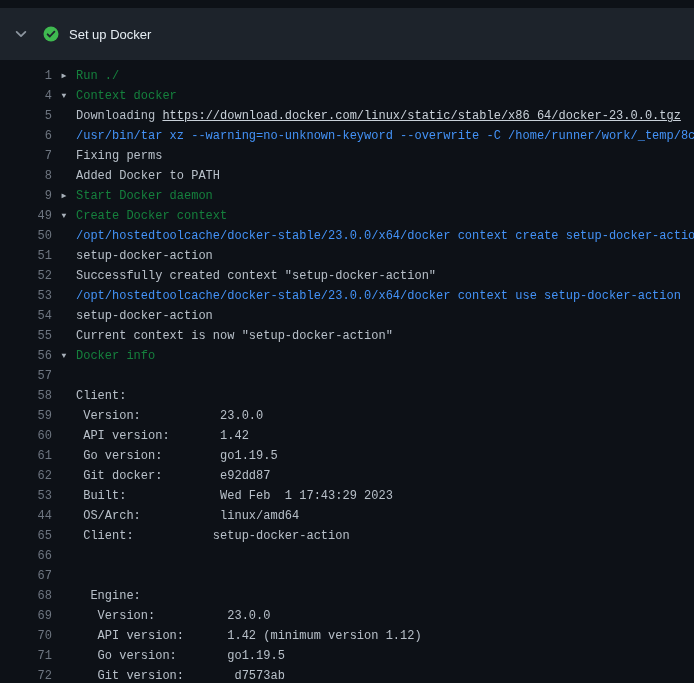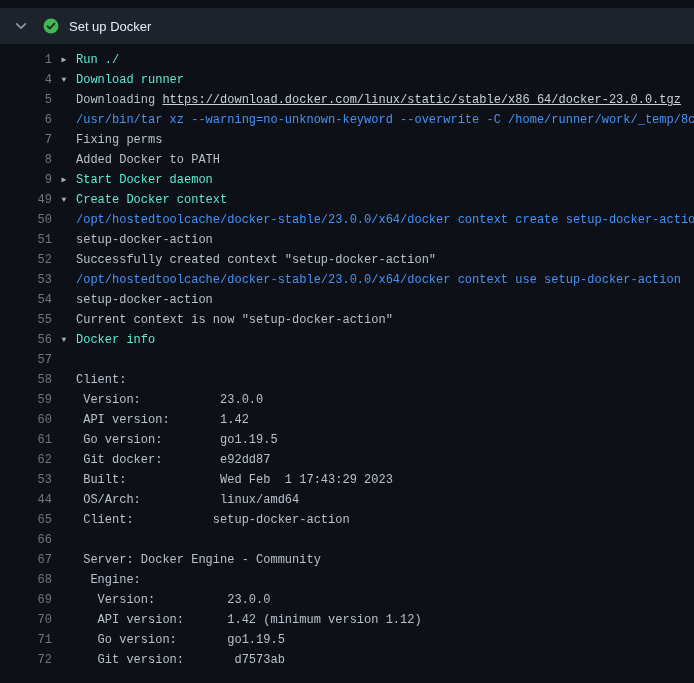--- a/index.html
+++ b/index.html
@@ -6,21 +6,21 @@
     margin: 0;
     padding: 0;
     width: 694px;
     height: 683px;
     background: #0d1117;
     overflow: hidden;
     font-family: "Liberation Sans", sans-serif;
   }
   .step-header {
     margin-top: 8px;
-    height: 36px;
+    height: 52px;
     background: #1d232b;
     display: flex;
     align-items: center;
     padding: 0 14px;
     box-sizing: border-box;
     cursor: pointer;
   }
   .step-header .chev {
     width: 14px;
     height: 14px;
@@ -63,21 +63,21 @@
     flex: none;
     text-align: center;
     font-size: 8px;
     color: #a8b1ba;
   }
   .txt {
     color: #b8c0c9;
     flex: none;
   }
   .line.group .txt {
-    color: #5eead4;
+    color: #15803d;
   }
   .txt.cmd {
     color: var(--cmd-blue, #4493f8);
   }
   .lnk {
     text-decoration: underline;
     color: #c9d1d9;
     cursor: pointer;
   }
 </style>
@@ -94,21 +94,21 @@
     <svg width="16" height="16" viewBox="0 0 16 16" aria-hidden="true">
       <circle cx="8" cy="8" r="7.5" fill="#3fb950"></circle>
       <path d="M4.6 8.3l2.2 2.2 4.6-4.9" stroke="#1d232b" stroke-width="1.8" fill="none" stroke-linecap="round" stroke-linejoin="round"></path>
     </svg>
   </span>
   <span class="step-title">Set up Docker</span>
 </div>
 
 <div class="log">
     <div class="line group"><span class="ln">1</span><span class="arrow">▶</span><span class="txt">Run ./</span></div>
-    <div class="line group"><span class="ln">4</span><span class="arrow">▼</span><span class="txt">Download runner</span></div>
+    <div class="line group"><span class="ln">4</span><span class="arrow">▼</span><span class="txt">Context docker</span></div>
     <div class="line"><span class="ln">5</span><span class="arrow"></span><span class="txt">Downloading <span class="lnk">https://download.docker.com/linux/static/stable/x86_64/docker-23.0.0.tgz</span></span></div>
     <div class="line"><span class="ln">6</span><span class="arrow"></span><span class="txt cmd">/usr/bin/tar xz --warning=no-unknown-keyword --overwrite -C /home/runner/work/_temp/8c9</span></div>
     <div class="line"><span class="ln">7</span><span class="arrow"></span><span class="txt">Fixing perms</span></div>
     <div class="line"><span class="ln">8</span><span class="arrow"></span><span class="txt">Added Docker to PATH</span></div>
     <div class="line group"><span class="ln">9</span><span class="arrow">▶</span><span class="txt">Start Docker daemon</span></div>
     <div class="line group"><span class="ln">49</span><span class="arrow">▼</span><span class="txt">Create Docker context</span></div>
     <div class="line"><span class="ln">50</span><span class="arrow"></span><span class="txt cmd">/opt/hostedtoolcache/docker-stable/23.0.0/x64/docker context create setup-docker-action</span></div>
     <div class="line"><span class="ln">51</span><span class="arrow"></span><span class="txt">setup-docker-action</span></div>
     <div class="line"><span class="ln">52</span><span class="arrow"></span><span class="txt">Successfully created context "setup-docker-action"</span></div>
     <div class="line"><span class="ln">53</span><span class="arrow"></span><span class="txt cmd">/opt/hostedtoolcache/docker-stable/23.0.0/x64/docker context use setup-docker-action</span></div>
@@ -118,19 +118,19 @@
     <div class="line"><span class="ln">57</span><span class="arrow"></span></div>
     <div class="line"><span class="ln">58</span><span class="arrow"></span><span class="txt">Client:</span></div>
     <div class="line"><span class="ln">59</span><span class="arrow"></span><span class="txt"> Version:           23.0.0</span></div>
     <div class="line"><span class="ln">60</span><span class="arrow"></span><span class="txt"> API version:       1.42</span></div>
     <div class="line"><span class="ln">61</span><span class="arrow"></span><span class="txt"> Go version:        go1.19.5</span></div>
     <div class="line"><span class="ln">62</span><span class="arrow"></span><span class="txt"> Git docker:        e92dd87</span></div>
     <div class="line"><span class="ln">53</span><span class="arrow"></span><span class="txt"> Built:             Wed Feb  1 17:43:29 2023</span></div>
     <div class="line"><span class="ln">44</span><span class="arrow"></span><span class="txt"> OS/Arch:           linux/amd64</span></div>
     <div class="line"><span class="ln">65</span><span class="arrow"></span><span class="txt"> Client:           setup-docker-action</span></div>
     <div class="line"><span class="ln">66</span><span class="arrow"></span><span class="txt"></span></div>
-    <div class="line"><span class="ln">67</span><span class="arrow"></span><span class="txt"> Server: Docker Engine - Community</span></div>
+    <div class="line"><span class="ln">67</span><span class="arrow"></span></div>
     <div class="line"><span class="ln">68</span><span class="arrow"></span><span class="txt">  Engine:</span></div>
     <div class="line"><span class="ln">69</span><span class="arrow"></span><span class="txt">   Version:          23.0.0</span></div>
     <div class="line"><span class="ln">70</span><span class="arrow"></span><span class="txt">   API version:      1.42 (minimum version 1.12)</span></div>
     <div class="line"><span class="ln">71</span><span class="arrow"></span><span class="txt">   Go version:       go1.19.5</span></div>
     <div class="line"><span class="ln">72</span><span class="arrow"></span><span class="txt">   Git version:       d7573ab</span></div>
   </div>
 
 </body></html>

